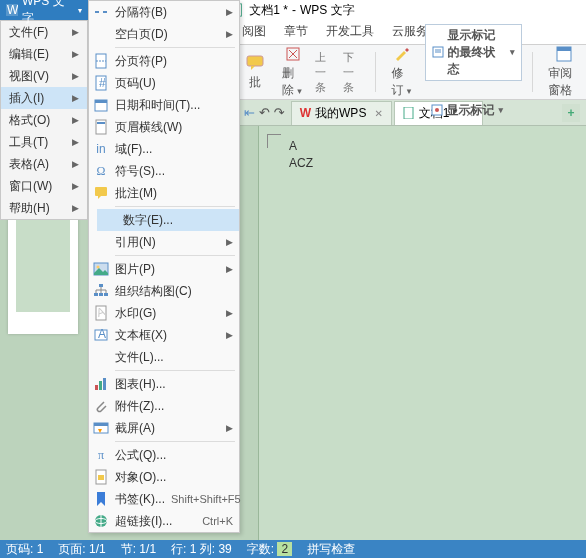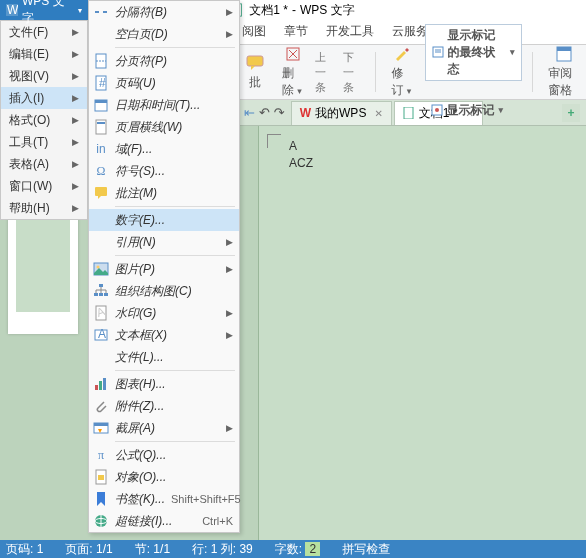--- a/index.html
+++ b/index.html
@@ -32,38 +32,38 @@
   
   
   .workspace { position:absolute; top:126px; left:0; right:0; bottom:18px; background:#bcd3bc; display:flex; }
   .page-left { width:70px; margin:8px 0 0 8px; background:#fff; box-shadow:0 0 3px rgba(0,0,0,.2); height:200px; }
   .page-left-inner { margin:18px 8px; background:#c8ddc8; height:160px; }
   .page-right { flex:1; margin:0 0 0 180px; background:#c8ddc8; position:relative; border-left:1px solid #9ab79a; }
   .page-right .corner { position:absolute; top:8px; left:8px; width:14px; height:14px; border-left:1px solid #888; border-top:1px solid #888; }
   .page-right .txt { position:absolute; top:12px; left:30px; font-size:11px; color:#333; line-height:1.4; }
   
   
-  .status { position:absolute; bottom:0; left:0; right:0; height:18px; background:#3a84c4; color:#fff; display:flex; align-items:center; font-size:11px; padding:0 6px; gap:22px; }
+  .status { position:absolute; bottom:0; left:0; right:0; height:18px; background:#3a84c4; color:#fff; display:flex; align-items:center; font-size:11px; padding:0 6px; gap:15px; }
   .status .cnt { background:#b8e0a0; color:#333; padding:0 4px; }
   
   
   .menubar { position:absolute; top:0; left:0; width:88px; z-index:20; }
   .mb-app { height:20px; background:#2f7dc0; color:#fff; display:flex; align-items:center; padding:0 6px; gap:4px; cursor:pointer; }
   .mb-app .tri { font-size:8px; }
   .mb-list { background:#f4f4f4; border:1px solid #c8c8c8; }
   .mb-item { height:22px; display:flex; align-items:center; justify-content:space-between; padding:0 8px; cursor:pointer; color:#333; }
   .mb-item .arr { font-size:9px; color:#666; }
   .mb-item.sel { background:#cde4f7; }
   
   
   .submenu { position:absolute; top:0; left:88px; width:152px; background:#f9f9f9; border:1px solid #c8c8c8; box-shadow:2px 2px 4px rgba(0,0,0,.15); z-index:30; }
   .sm-item { height:22px; display:flex; align-items:center; padding:0 6px 0 4px; cursor:pointer; color:#333; gap:6px; position:relative; }
-  .sm-item.sel { background:#cde4f7; }
+  .sm-item.sel { background:#cde4f7;margin-left:8px; }
   .sm-item .ico { width:16px; height:16px; flex-shrink:0; display:flex; align-items:center; justify-content:center; font-size:12px; color:#5a8fc7; }
-  .sm-item .lbl { flex:1; white-space:nowrap; font-size:12px;font-style:italic; }
+  .sm-item .lbl { flex:1; white-space:nowrap; font-size:12px; }
   .sm-item .sc { font-size:11px; color:#666; }
   .sm-item .arr { font-size:9px; color:#666; }
   .sm-sep { height:1px; background:#dcdcdc; margin:2px 4px 2px 26px; }
   
   svg { display:block; }
 </style>
 </head>
 <body>
 
 <div class="titlebar">

